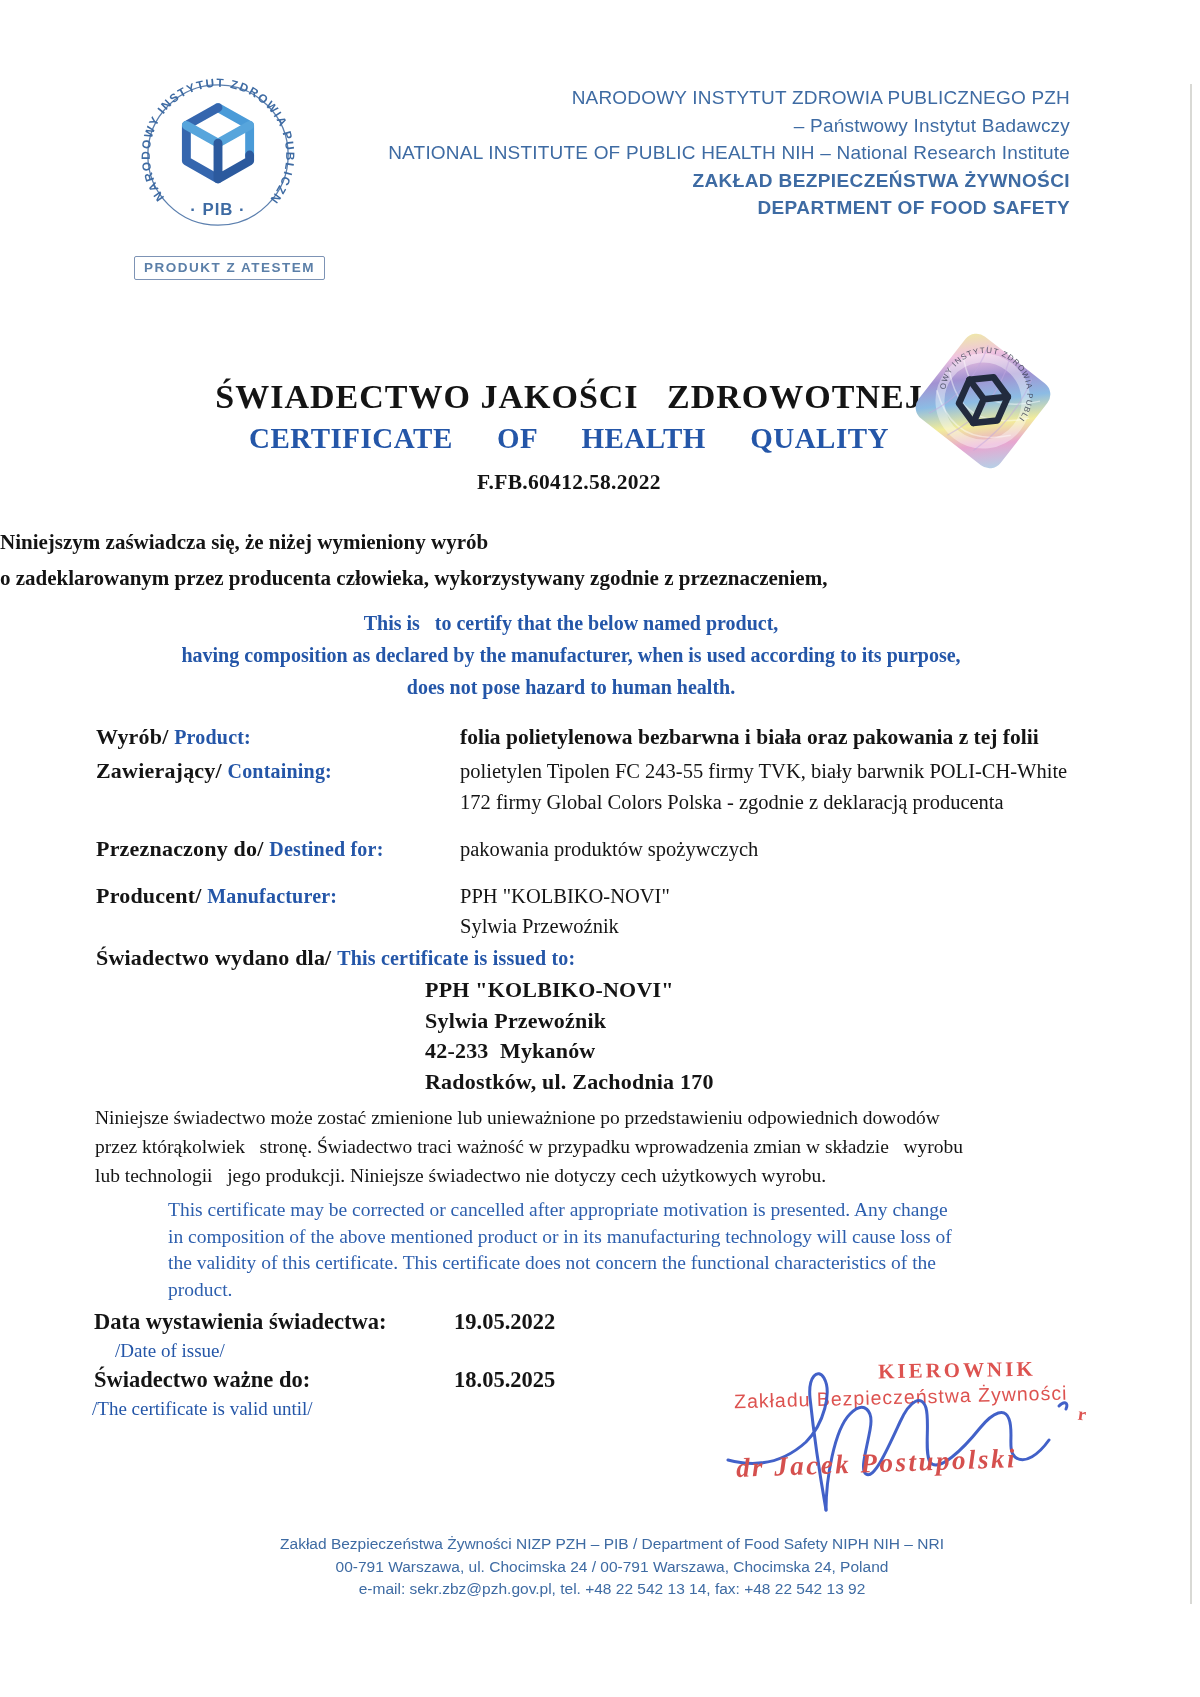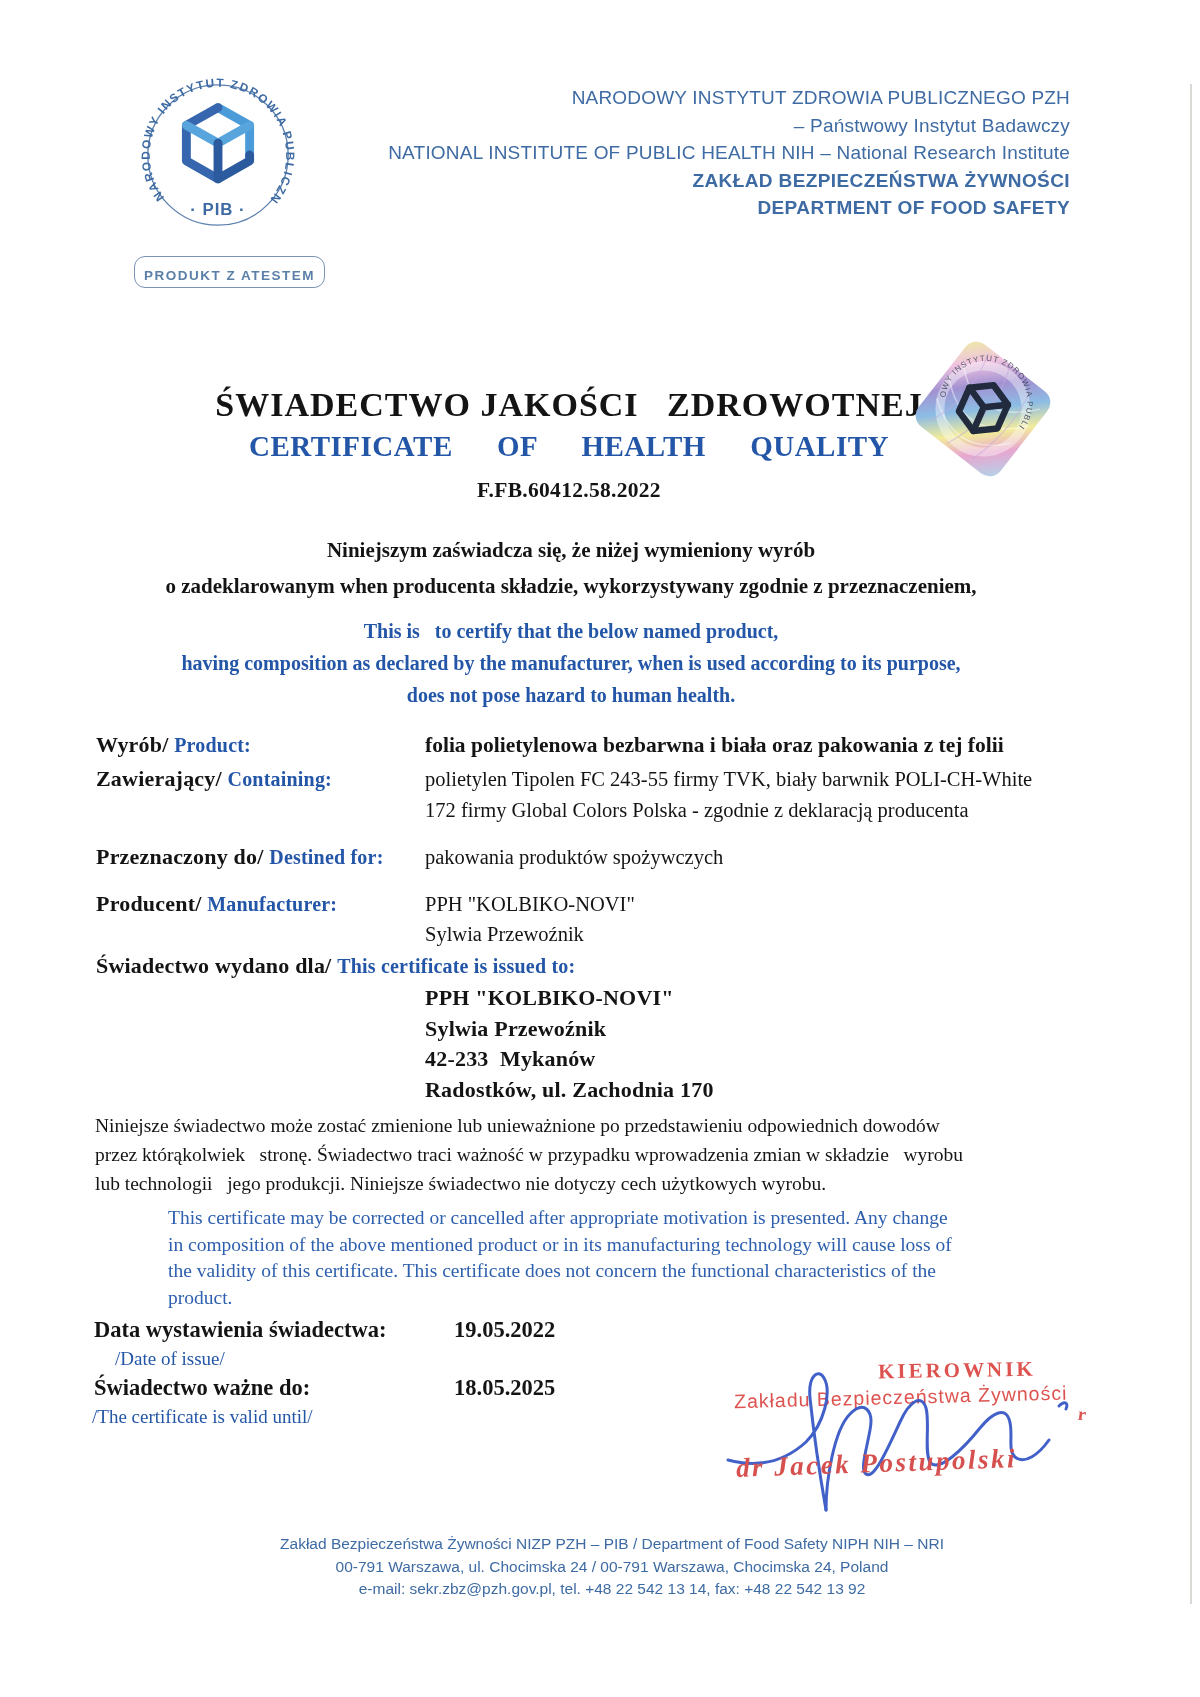--- a/index.html
+++ b/index.html
@@ -8,43 +8,43 @@
     background:#ffffff; overflow:hidden;
     font-family:"Liberation Serif", serif; color:#141414;
   }
   .pre { white-space:pre-wrap; }
 
   
   .header { display:flex; justify-content:space-between; align-items:flex-start;
             padding:68px 130px 0 134px; }
   .logo-wrap { width:168px; text-align:center; }
   .logo-badge { display:inline-block; margin-top:2px; border:1.5px solid #7d93b5;
-    border-radius:11px; padding:11px 9px 4px; color:#5b7fa8;
+    border-radius:2px; padding:3px 9px 4px; color:#5b7fa8;
     font:bold 13.5px "Liberation Sans", sans-serif; letter-spacing:1.5px; white-space:nowrap; }
   .org { text-align:right; margin-top:16px;
     font:19px/27.5px "Liberation Sans", sans-serif; color:#3e6ba3; letter-spacing:.2px; }
   .org .bold { font-weight:bold; letter-spacing:.4px; }
 
   
   .title-sec { position:relative; margin-top:98px; text-align:center; padding-right:62px; }
   .t1 { font-size:34px; font-weight:bold; letter-spacing:1px; }
   .t2 { font-size:29px; font-weight:bold; color:#2456a8; margin-top:6px;
         letter-spacing:.5px; word-spacing:7px; }
   .tnum { font-size:21.5px; font-weight:bold; margin-top:15px; letter-spacing:.3px; }
   .holo { position:absolute; top:-52px; right:142px; width:150px; height:150px; }
 
   
-  .intro-pl { margin-top:29px; text-align:center; padding-right:58px;
+  .intro-pl { margin-top:29px; text-align:left; padding-right:58px;
     font-weight:bold; font-size:21px; line-height:36px; }
   .intro-en { margin-top:11px; text-align:center; padding-right:58px;
     font-weight:bold; font-size:20px; line-height:32px; color:#2456a8; }
 
   
   .fields { margin-top:17px; }
-  .frow { display:flex; padding-left:96px; font-size:22px; line-height:33px; }
+  .frow { display:flex; padding-left:96px; font-size:22px; line-height:33px;gap:35px; }
   .frow .lab { width:329px; flex:none; font-weight:bold; letter-spacing:.2px; }
   .lab .en { color:#2456a8; font-size:20px; }
   .frow .val { font-size:20.5px; line-height:31px; padding-top:2px; }
   .val.vbold { font-weight:bold; font-size:21.5px; }
   .frow.r3 { margin-top:14px; }
   .frow.r4 { margin-top:13px; }
   .frow .val.tight { line-height:30px; }
 
   .issued { margin-left:425px; font-weight:bold; font-size:22px; line-height:30.5px; letter-spacing:.2px; }
 
@@ -149,21 +149,21 @@
             <path d="M75,49 L96,61 L96,87 L75,99 L54,87 L54,61 Z"></path>
             <path d="M54,61 L75,73 L96,61 M75,73 L75,99"></path>
           </g>
         </g>
       </svg>
     </div>
   </div>
 
   <div class="intro-pl">
     <div class="pre">Niniejszym zaświadcza się, że niżej wymieniony wyrób</div>
-    <div class="pre">o zadeklarowanym when producenta składzie, wykorzystywany zgodnie z przeznaczeniem,</div>
+    <div class="pre">o zadeklarowanym przez producenta człowieka, wykorzystywany zgodnie z przeznaczeniem,</div>
   </div>
 
   <div class="intro-en">
     <div class="pre">This is   to certify that the below named product,</div>
     <div class="pre">having composition as declared by the manufacturer, when is used according to its purpose,</div>
     <div class="pre">does not pose hazard to human health.</div>
   </div>
 
   <div class="fields">
 

